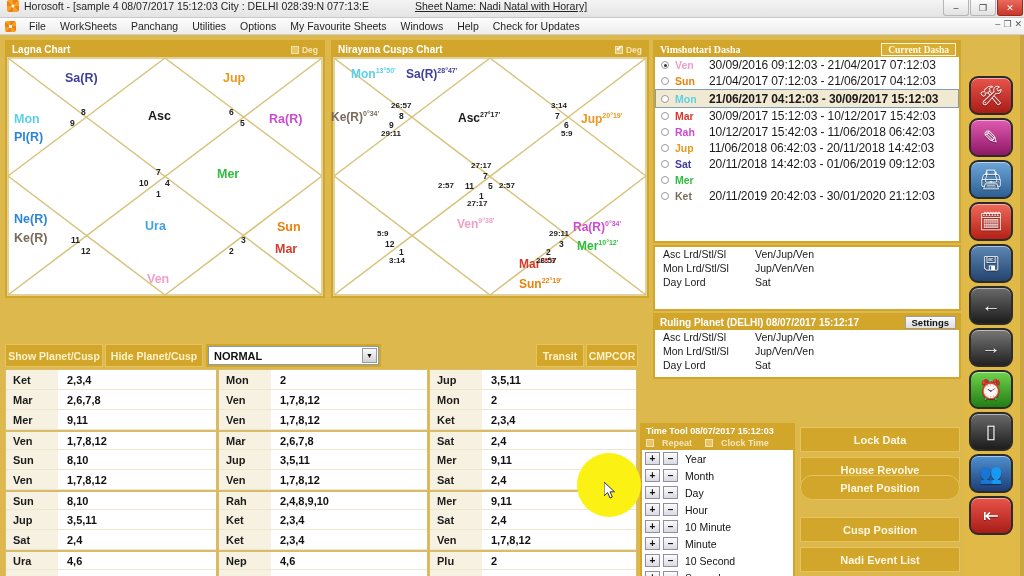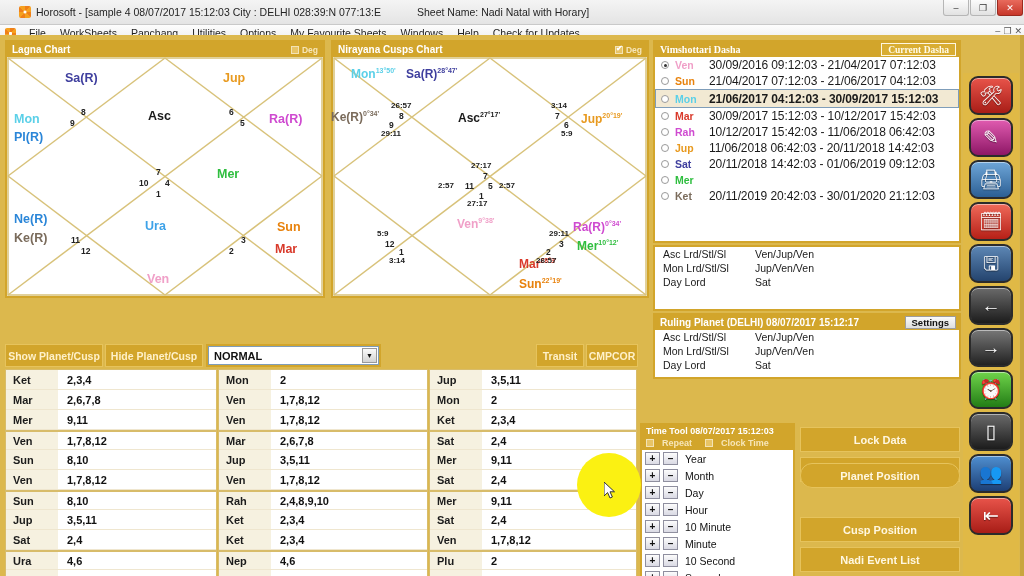--- a/index.html
+++ b/index.html
@@ -5,34 +5,34 @@
   * { box-sizing: border-box; margin:0; padding:0; }
   body {
     width:1024px; height:576px; overflow:hidden;
     font-family:"Liberation Sans", sans-serif;
     background:#d8b54a;
   }
   .app { position:relative; width:1024px; height:576px; background:#dcb84d; }
 
   
   .titlebar {
-    height:25px; background:linear-gradient(180deg,#f4f4f4,#e4e4e4);
+    height:18px; background:linear-gradient(180deg,#f4f4f4,#e4e4e4);
     border-bottom:1px solid #c9c9c9;
-    display:flex; align-items:center; padding:0 16px; position:relative;
+    display:flex; padding:0 4px; position:relative;
   }
   .titlebar .app-ico {
     width:12px; height:12px; margin:0 5px 0 3px; flex:none;
     background:
       radial-gradient(circle at 50% 50%, #ffffff 0 18%, transparent 19%),
       conic-gradient(#ef8019 0 12%, #f6a11f 0 25%, #ef8019 0 37%, #f6a11f 0 50%,
                      #ef8019 0 62%, #f6a11f 0 75%, #ef8019 0 87%, #f6a11f 0 100%);
       border-radius:2px;
   }
   .titlebar .t-text { font-size:10.5px; color:#242424; white-space:nowrap; }
-  .titlebar .t-sheet { font-size:10.5px; color:#242424; margin-left:36px; white-space:nowrap; }
+  .titlebar .t-sheet { font-size:10.5px; color:#242424; margin-left:46px; white-space:nowrap;text-decoration:underline; }
   .wctl { position:absolute; right:1px; top:0px; display:flex; gap:1px; }
   .wctl div {
     width:26px; height:16px; border:1px solid #b6b6b6; border-top:none;
     background:linear-gradient(180deg,#fbfbfb,#e2e2e2);
     display:flex; align-items:center; justify-content:center;
     font-size:9px; color:#333; border-radius:0 0 3px 3px;
   }
   .wctl div.close { background:linear-gradient(180deg,#e86a5c,#c7372a); color:#fff; border-color:#9a2a1f;}
 
   
@@ -485,21 +485,21 @@
             <span class="ttbtn">+</span>
             <span class="ttbtn">–</span>
             <span class="lb">Second</span>
           </div>
         </div>
     </div>
 
     <div id="act-buttons">
         <div class="actbtn" style="top: 392px;">Lock Data</div>
         <div class="actbtn" style="top: 422px;">House Revolve</div>
-        <div class="actbtn" style="top: 428px; border-radius: 12px;">Planet Position</div>
+        <div class="actbtn" style="top: 440px; border-radius: 12px;">Planet Position</div>
         <div class="actbtn" style="top: 482px;">Cusp Position</div>
         <div class="actbtn" style="top: 512px;">Nadi Event List</div>
       </div>
 
     <div class="topbar-btn" style="left:5px;top:309px;width:98px;">Show Planet/Cusp</div>
     <div class="topbar-btn" style="left:105px;top:309px;width:98px;">Hide Planet/Cusp</div>
 
     <div class="selwrap">
       <div class="sel">
         <span>NORMAL</span>

